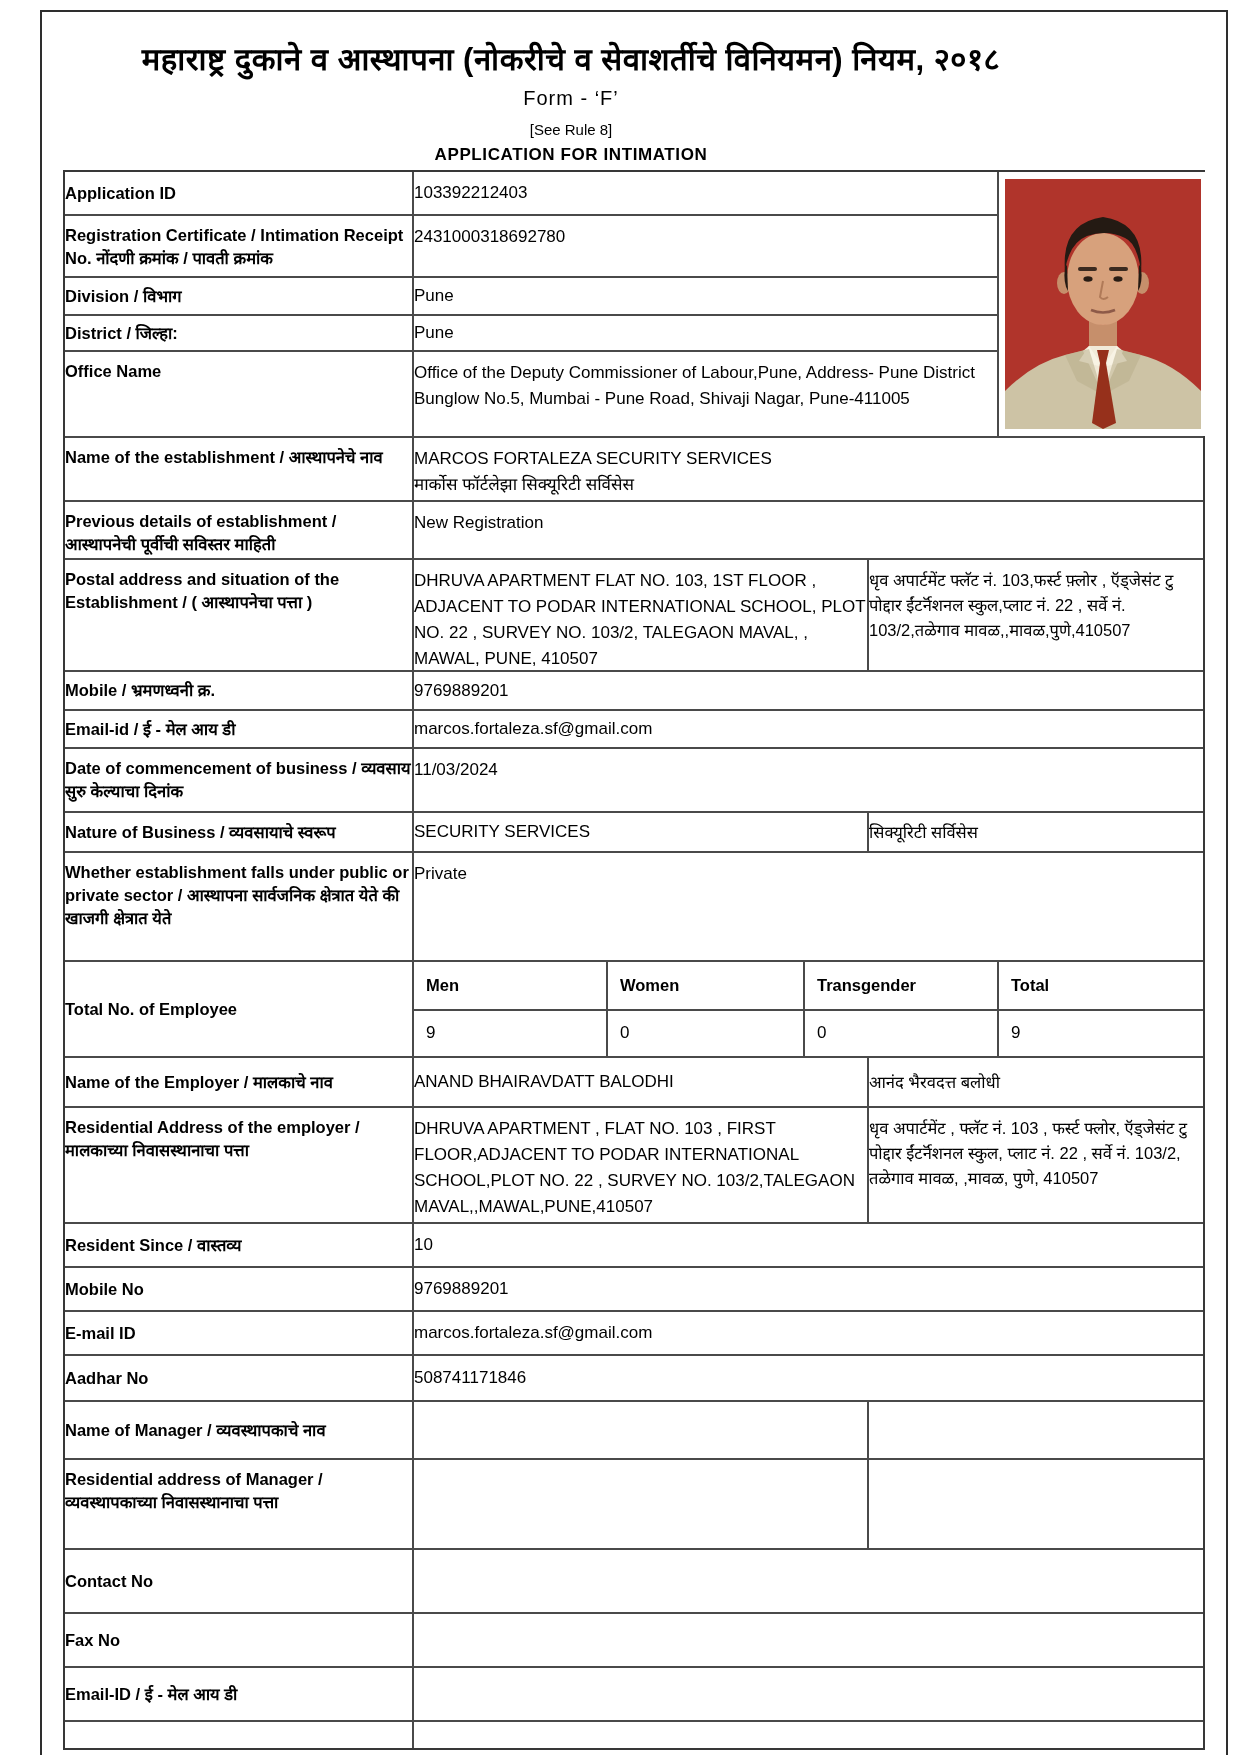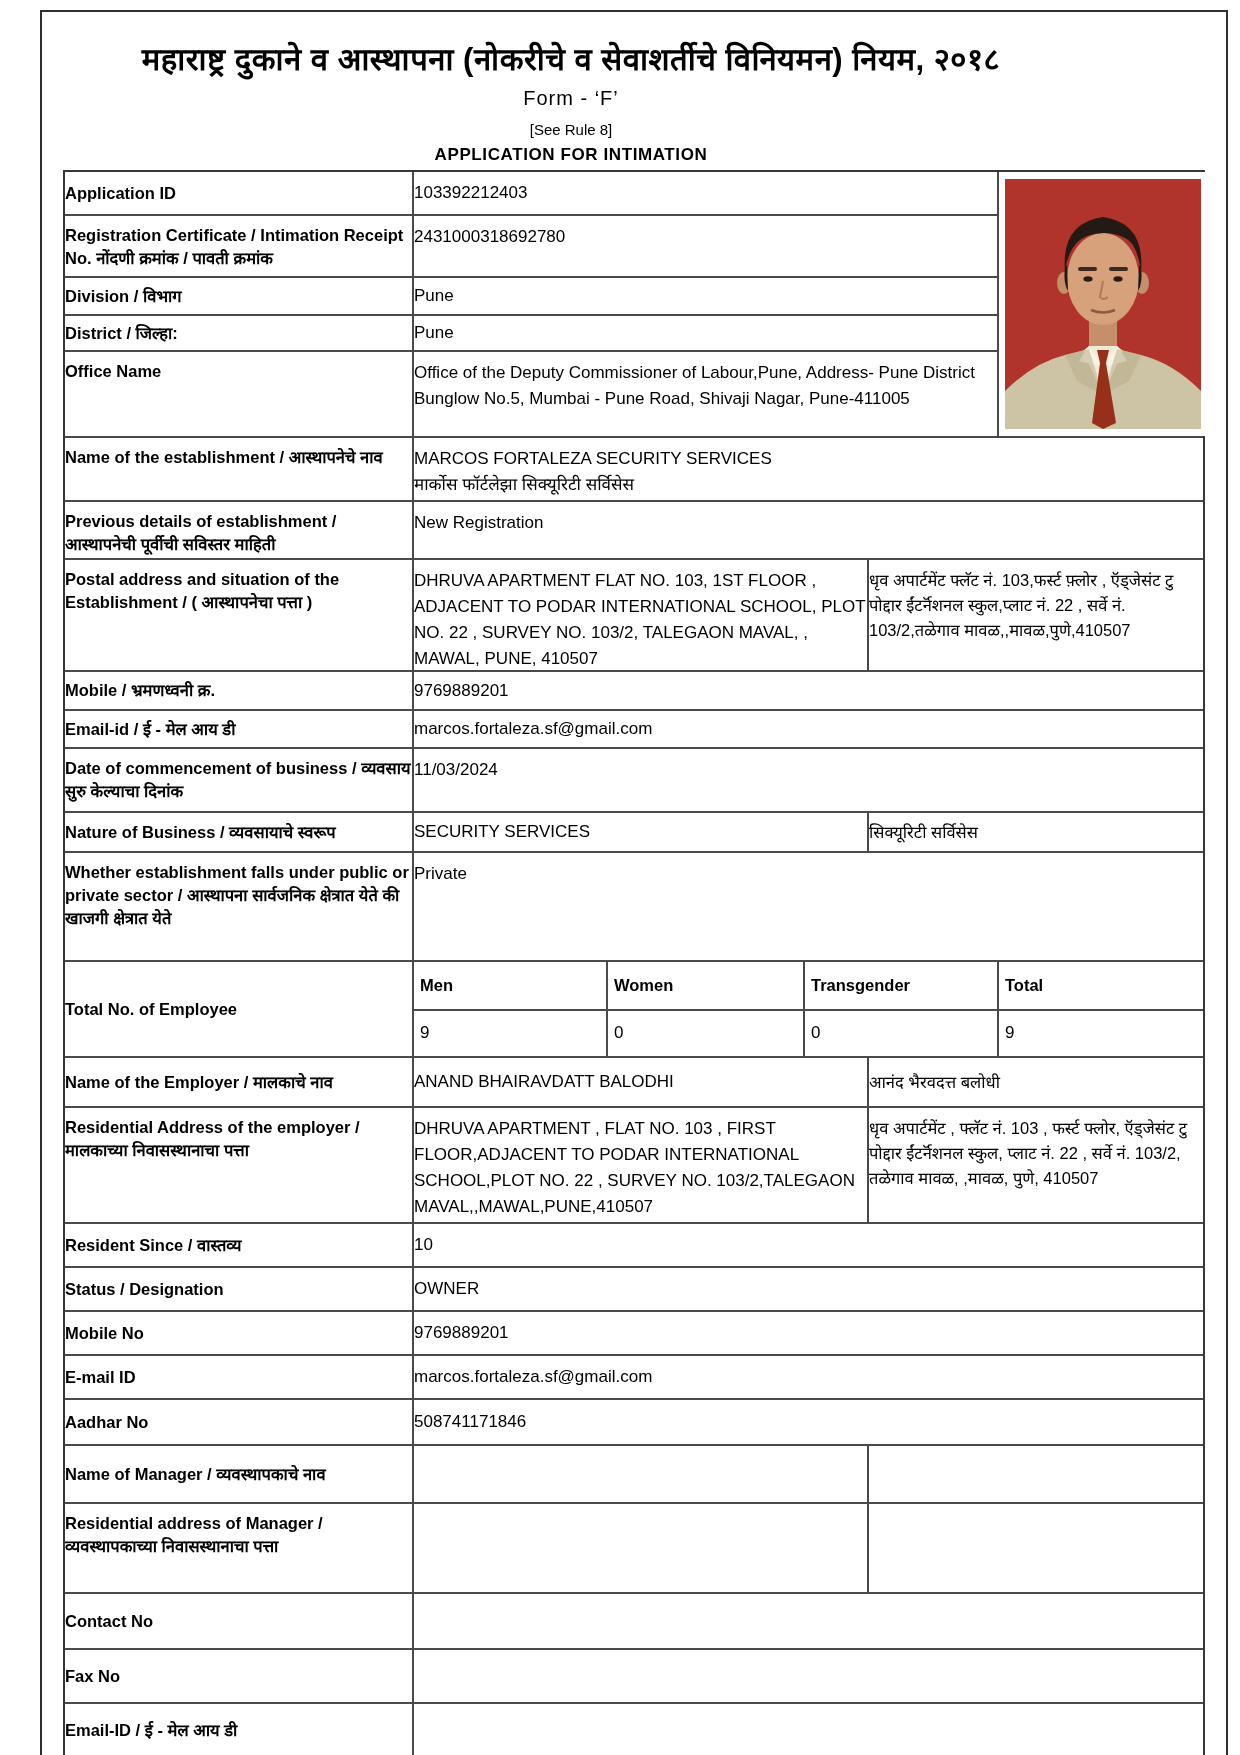--- a/index.html
+++ b/index.html
@@ -44,21 +44,21 @@
   .photo-cell svg{width:100%;height:100%;display:block;}
   
   .bil .en{flex:none;width:455px;border-left:2px solid #4a4a4a;font-size:17px;line-height:26px;}
   .bil .mr{flex:none;width:340px;border-left:2px solid #4a4a4a;font-size:16.5px;line-height:25px;}
   
   .emp-grid{flex:1;display:flex;flex-direction:column;}
   .emp-row{display:flex;height:48px;box-sizing:border-box;}
   .emp-row + .emp-row{border-top:2px solid #4a4a4a;}
   .emp-cell{
     box-sizing:border-box;border-left:2px solid #4a4a4a;display:flex;align-items:center;
-    padding:0 6px;font-size:17px;
+    padding:0 12px;font-size:17px;
   }
   .emp-cell.hd{font-weight:bold;font-size:16.5px;}
   .w1{width:194px;} .w2{width:197px;} .w3{width:194px;} .w4{flex:1;}
   .two-line div{display:block;}
 </style>
 </head>
 <body>
 
 <div class="page">
 
@@ -204,24 +204,20 @@
       <div class="cell lbl">Residential Address of the employer / मालकाच्या निवासस्थानाचा पत्ता</div>
       <div class="cell en">DHRUVA APARTMENT , FLAT NO. 103 , FIRST FLOOR,ADJACENT TO PODAR INTERNATIONAL SCHOOL,PLOT NO. 22 , SURVEY NO. 103/2,TALEGAON MAVAL,,MAWAL,PUNE,410507</div>
       <div class="cell mr">धृव अपार्टमेंट , फ्लॅट नं. 103 , फर्स्ट फ्लोर, ऍड्जेसंट टु पोद्दार ईंटर्नॅशनल स्कुल, प्लाट नं. 22 , सर्वे नं. 103/2, तळेगाव मावळ, ,मावळ, पुणे, 410507</div>
     </div>
 
     <div class="row" style="height:44px">
       <div class="cell lbl">Resident Since / वास्तव्य</div>
       <div class="cell val">10</div>
     </div>
 
-    <div class="row" style="height:44px">
-      <div class="cell lbl">Status / Designation</div>
-      <div class="cell val">OWNER</div>
-    </div>
 
     <div class="row" style="height:44px">
       <div class="cell lbl">Mobile No</div>
       <div class="cell val">9769889201</div>
     </div>
 
     <div class="row" style="height:44px">
       <div class="cell lbl">E-mail ID</div>
       <div class="cell val">marcos.fortaleza.sf@gmail.com</div>
     </div>
@@ -236,21 +232,21 @@
       <div class="cell en"></div>
       <div class="cell mr"></div>
     </div>
 
     <div class="row al-top bil" style="height:90px">
       <div class="cell lbl">Residential address of Manager / व्यवस्थापकाच्या निवासस्थानाचा पत्ता</div>
       <div class="cell en"></div>
       <div class="cell mr"></div>
     </div>
 
-    <div class="row" style="height:56px">
+    <div class="row" style="height:64px">
       <div class="cell lbl">Contact No</div>
       <div class="cell val"></div>
     </div>
 
     <div class="row" style="height:54px">
       <div class="cell lbl">Fax No</div>
       <div class="cell val"></div>
     </div>
 
     <div class="row" style="height:54px">

